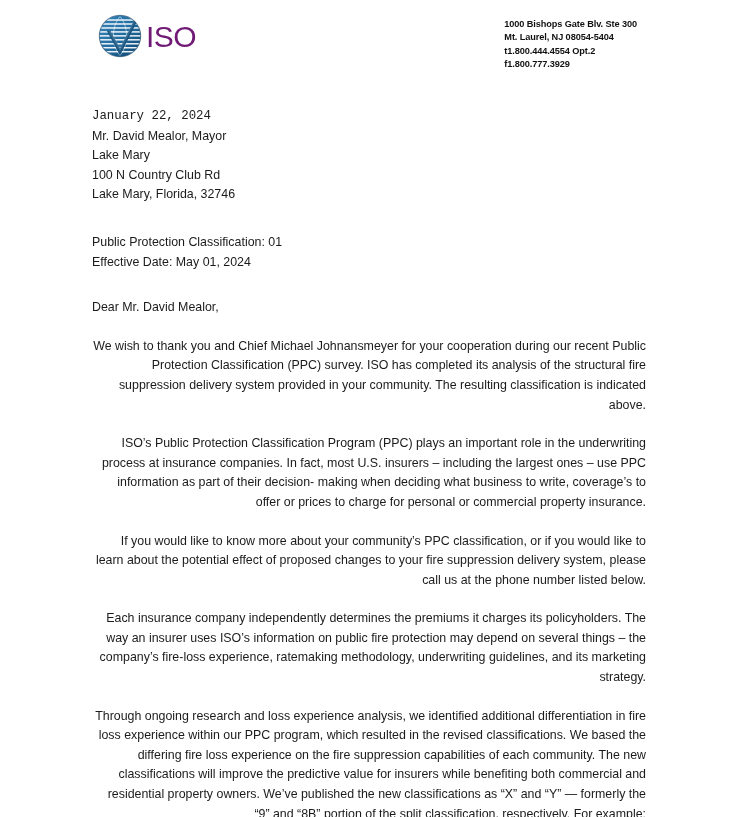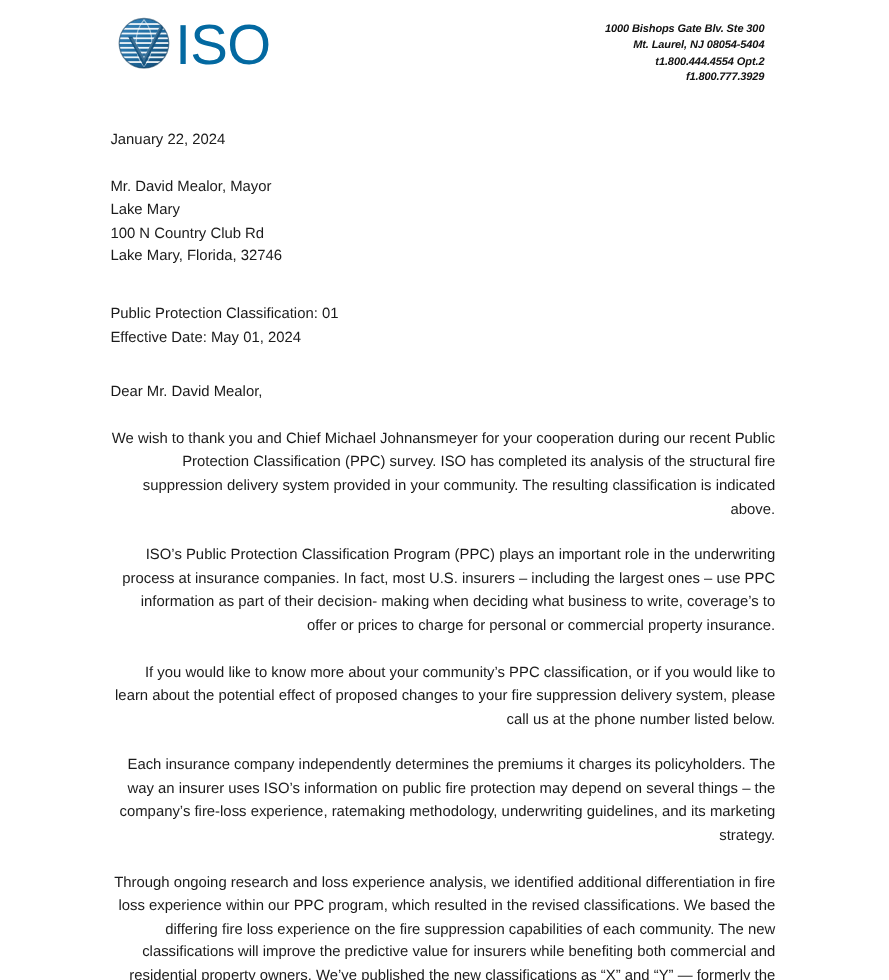--- a/index.html
+++ b/index.html
@@ -43,59 +43,57 @@
   }
 
   .logo-globe {
     width: 44px;
     height: 44px;
     display: block;
   }
 
   .logo-wordmark {
     font-family: "Liberation Sans", sans-serif;
-    font-size: 47px;
+    font-size: 30px;
     line-height: 42px;
     letter-spacing: -0.5px;
-    color: #0369a1;
+    color: #701a75;
     font-weight: 400;
     position: relative;
     top: 1px;
   }
 
   .contact-block {
     position: absolute;
     right: 104px;
     top: 18px;
-    text-align: right;
     font-size: 9.2px;
     line-height: 12.5px;
     color: #111111;
     font-weight: 600;
     letter-spacing: -0.1px;
-    font-style: italic;
   }
 
   .contact-block .phones {
     margin-top: 2px;
   }
 
   
   .letter-body {
     position: absolute;
     left: 92px;
     top: 107px;
     width: 554px;
     font-size: 12.4px;
     line-height: 19.6px;
     color: #1b1b1b;
   }
 
   .date-line {
-    margin-bottom: 19px;
+    font-family: Liberation Mono, monospace;
   }
 
   .recipient-address { margin-bottom: 10px; }
   .recipient-address div { white-space: nowrap; }
 
   .subject-block { margin-top: 28px; }
   .subject-block div { white-space: nowrap; }
 
   .salutation { margin-top: 26px; }
 

